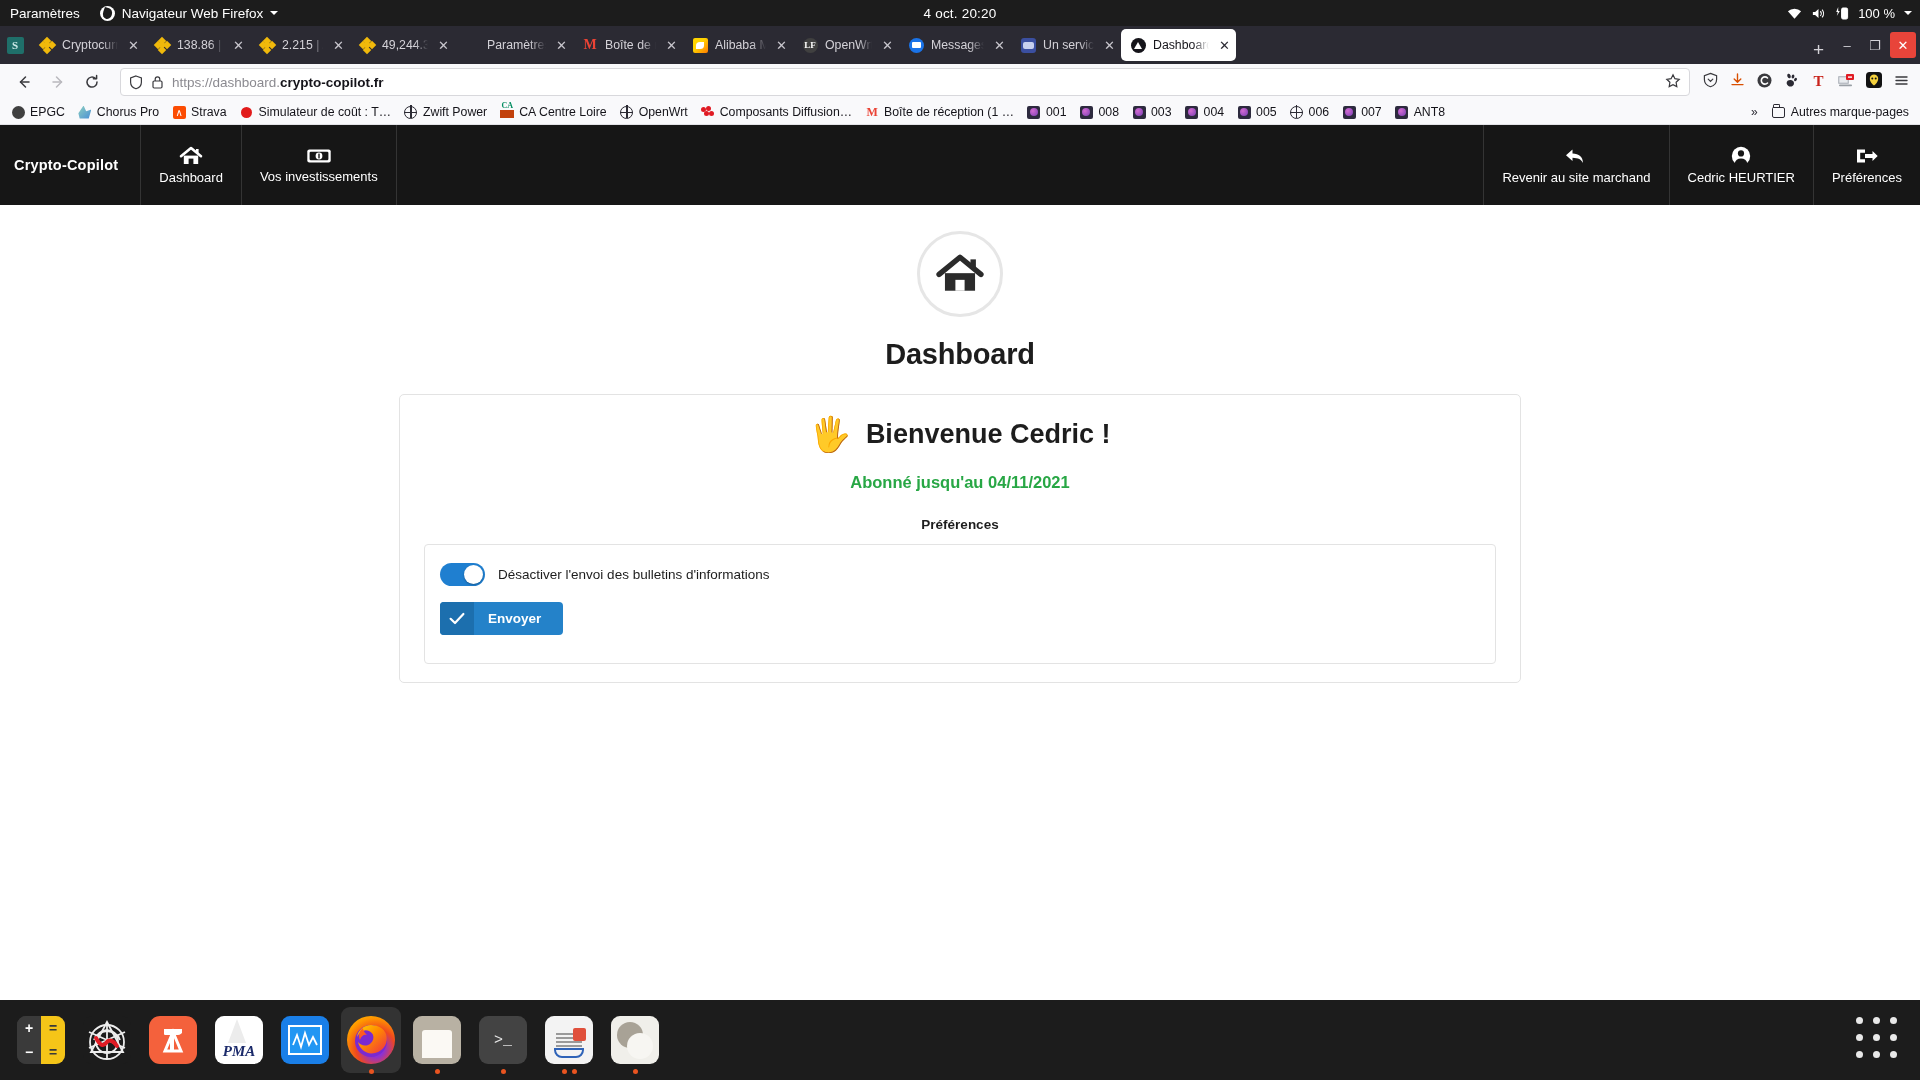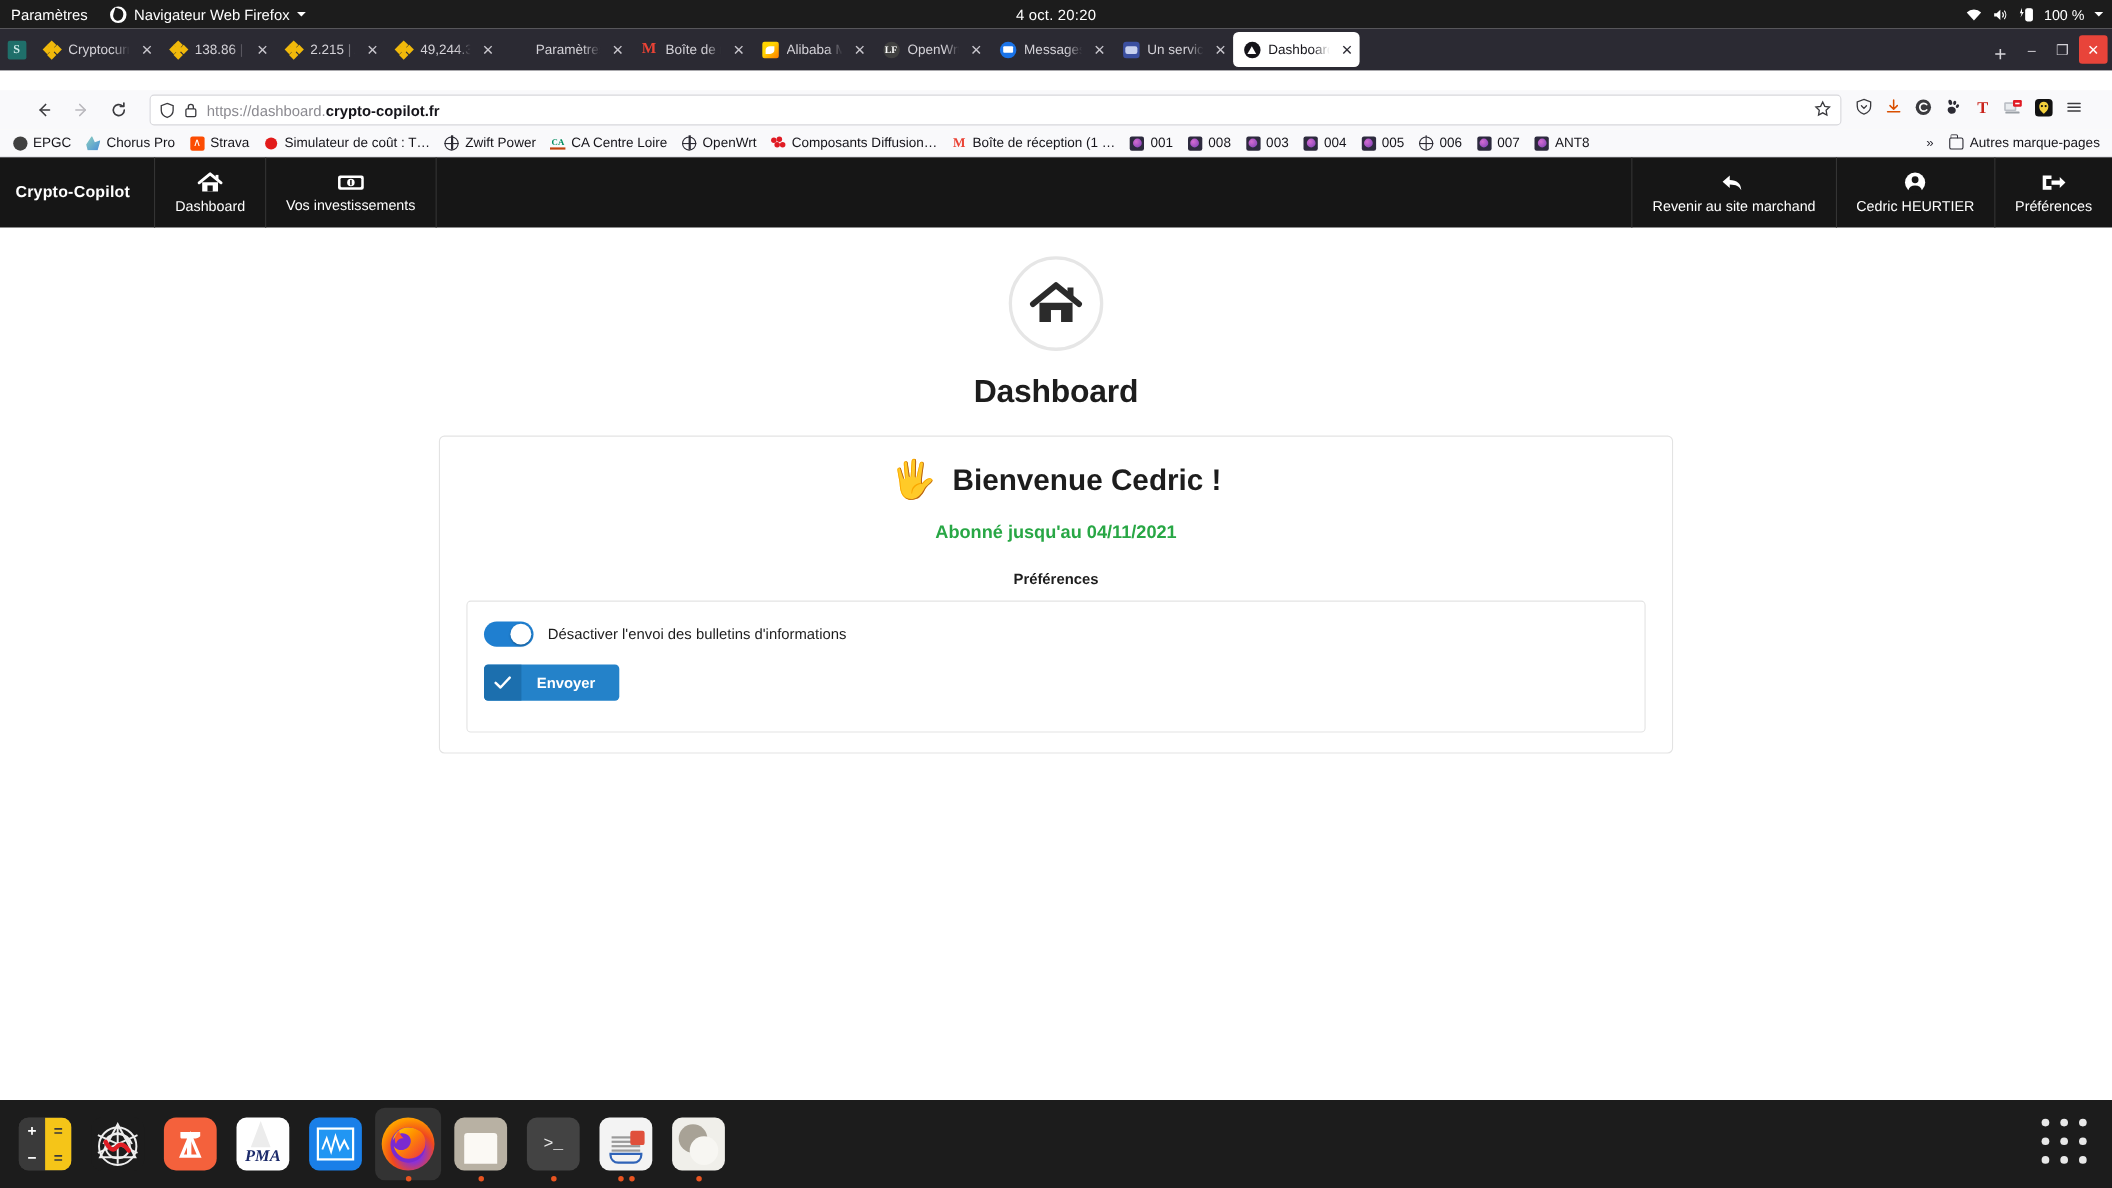--- a/index.html
+++ b/index.html
@@ -76,21 +76,21 @@
   .fav-ali::after{content:"";position:absolute;left:3px;top:4px;width:8px;height:7px;border-radius:50% 0 50% 0;background:#fff;}
   .fav-lf { width:15px;height:15px;border-radius:50%;background:#404040;color:#fff;font-size:9px;font-weight:bold;display:flex;align-items:center;justify-content:center;font-family:"Liberation Serif",serif;}
   .fav-msg { width:15px;height:15px;border-radius:50%;background:#1a73e8;position:relative;}
   .fav-msg::after{content:"";position:absolute;left:3px;top:4px;width:9px;height:6px;background:#fff;border-radius:1px;}
   .fav-service { width:15px;height:15px;border-radius:3px;background:#3b4fa0;position:relative;}
   .fav-service::after{content:"";position:absolute;left:2px;top:4px;width:11px;height:7px;background:#c7d0ee;border-radius:2px;}
   .fav-dash { width:15px;height:15px;border-radius:50%;background:#15141a;position:relative;}
   .fav-dash::after{content:"";position:absolute;left:3.5px;top:4px;width:0;height:0;border-left:4px solid transparent;border-right:4px solid transparent;border-bottom:7px solid #fff;}
 
   
-  #navbar { height:36px; background:#f9f9fb; display:flex; align-items:center; padding:0 24px; gap:2px;margin-top:18px; }
+  #navbar { height:36px; background:#f9f9fb; display:flex; align-items:center; padding:0 8px; gap:2px; }
   .navbtn { width:32px;height:28px;display:flex;align-items:center;justify-content:center;color:#3a3a3e; }
   .navbtn.dim { color:#b9b8bd; }
   #urlbar {
     flex:1; height:28px; background:#ffffff; border:1px solid #d8d8dc; border-radius:4px;
     display:flex; align-items:center; gap:8px; padding:0 8px; margin:0 10px;
     font-size:13.5px; color:#8b8a90;
   }
   #urlbar .url-strong { color:#15141a; font-weight:bold; }
   #urlbar .star { margin-left:auto; color:#3a3a3e; }
   .tbicons { display:flex; align-items:center; gap:10px; padding-right:2px; }
@@ -104,31 +104,31 @@
   .bm { display:flex;align-items:center;gap:5px;padding:2px 5px;border-radius:3px;white-space:nowrap;}
   .bmi { width:14px;height:14px;flex:0 0 auto;display:flex;align-items:center;justify-content:center;font-size:11px;}
   .ic-globe { width:13px;height:13px;border:1.3px solid #2b2a33;border-radius:50%;position:relative;}
   .ic-globe::after{content:"";position:absolute;left:5px;top:-1.3px;width:1.3px;height:13px;background:#2b2a33;}
   .ic-globe::before{content:"";position:absolute;left:-1.3px;top:5px;width:13px;height:1.3px;background:#2b2a33;}
   .ic-ant { width:13px;height:13px;background:#2d2a3e;border-radius:2px;display:flex;align-items:center;justify-content:center;}
   .ic-ant i{width:8px;height:8px;border-radius:50%;background:radial-gradient(circle at 35% 35%,#d36bd1,#7a3fb5);display:block;}
   .ic-red { width:11px;height:11px;border-radius:50%;background:#e21b1b;}
   .ic-strava{width:13px;height:13px;background:#fc4c02;border-radius:2px;color:#fff;font-size:10px;display:flex;align-items:center;justify-content:center;}
   .ic-chorus{width:13px;height:13px;background:linear-gradient(135deg,#8ed0c0,#4a8fd6);clip-path:polygon(0 60%,40% 0,60% 45%,100% 30%,80% 100%,10% 100%);}
-  .ic-ca{width:14px;height:12px;border-bottom:2px solid #c2410c;color:#008c5f;font-size:8px;font-weight:bold;display:flex;align-items:flex-end;justify-content:center;font-family:"Liberation Serif",serif;}
+  .ic-ca{width:14px;height:12px;border-bottom:8px solid #c2410c;color:#008c5f;font-size:8px;font-weight:bold;display:flex;align-items:flex-end;justify-content:center;font-family:"Liberation Serif",serif;}
   .ic-compo{width:13px;height:13px;position:relative;}
   .ic-compo i{position:absolute;width:5px;height:5px;border-radius:50%;background:#e01b24;}
   #bookmarks .spacer{flex:1;}
   .chev2{color:#2b2a33;font-size:12px;padding:0 6px;}
   .ic-folder{width:13px;height:11px;border:1.3px solid #2b2a33;border-radius:1.5px 2px 2px 2px;position:relative;}
   .ic-folder::before{content:"";position:absolute;top:-3.3px;left:-0.1px;width:5px;height:3px;border:1.3px solid #2b2a33;border-bottom:none;border-radius:1.5px 1.5px 0 0;}
 
   
   #appnav {
-    height:64px; background:#161616; color:#ffffff; display:flex; align-items:stretch;
+    height:80px; background:#161616; color:#ffffff; display:flex; align-items:stretch;
   }
   .brand { display:flex;align-items:center;padding:0 22px 0 14px;font-size:14.5px;font-weight:bold;letter-spacing:.2px;}
   .navitem {
     display:flex;flex-direction:column;align-items:center;justify-content:center;gap:3px;
     padding:0 18px;font-size:13px;border-left:1px solid #343434;min-width:98px;
   }
   .navitem .ilabel{white-space:nowrap;}
   .navitem svg{display:block;}
   .grow{flex:1;border-left:1px solid #343434;}
 

